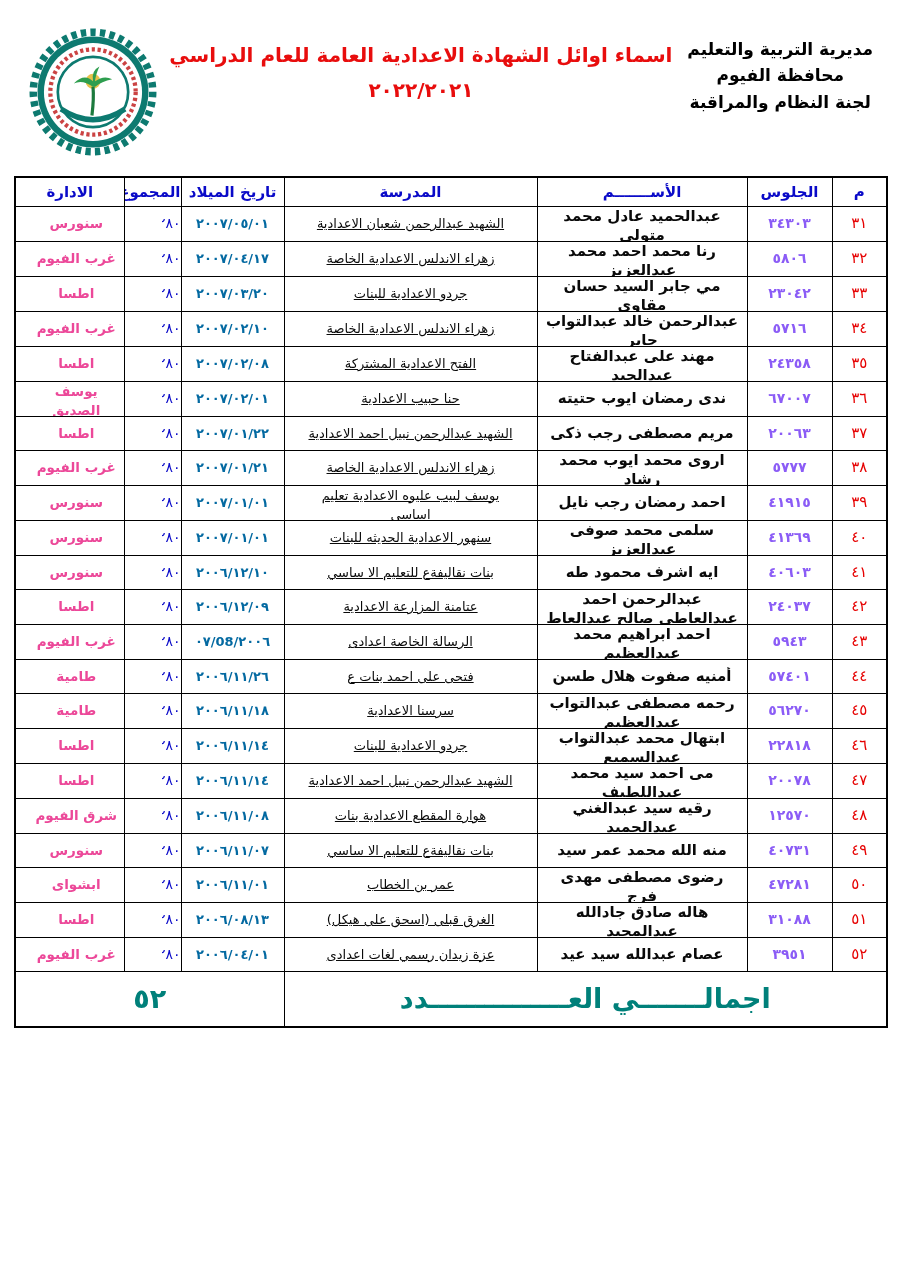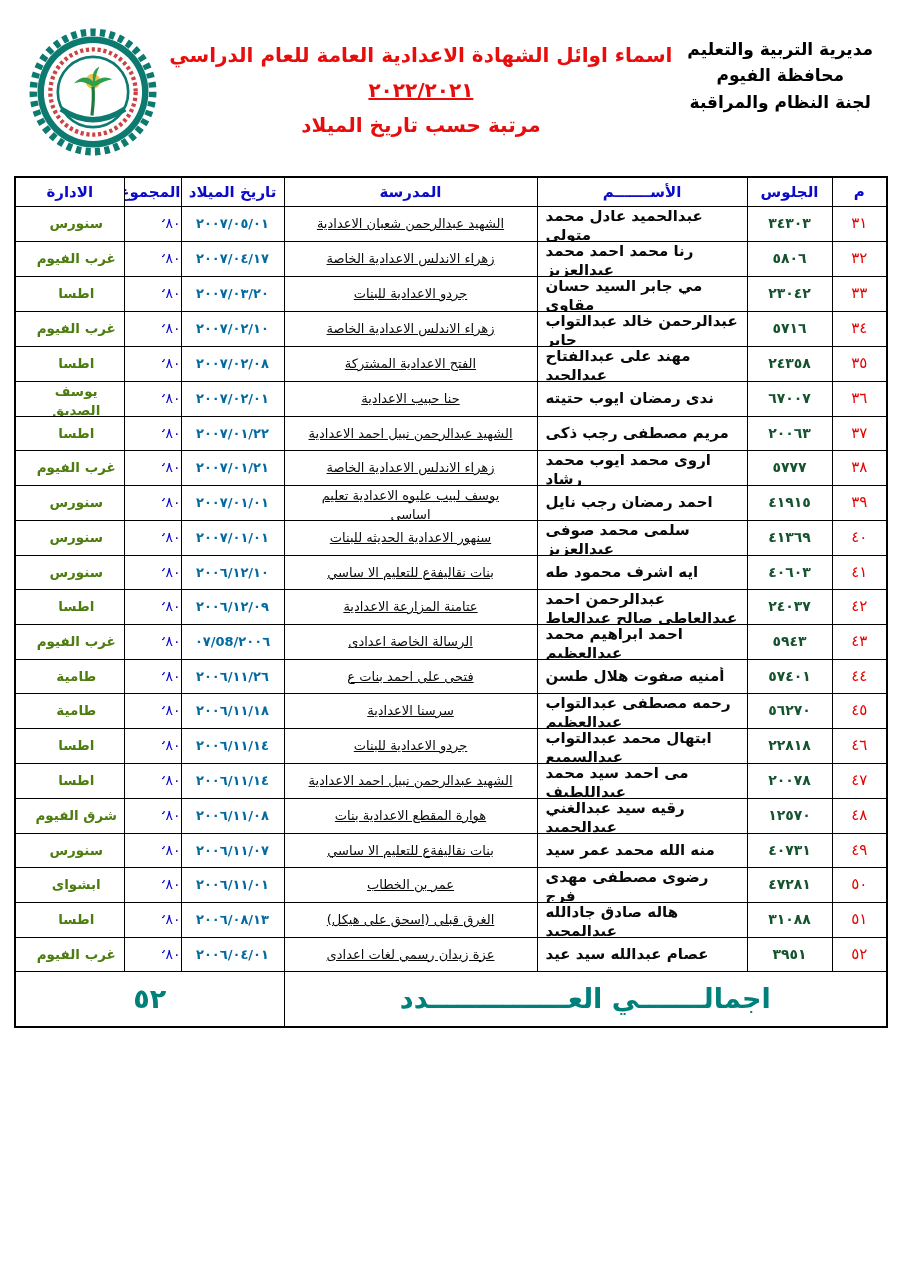--- a/index.html
+++ b/index.html
@@ -35,21 +35,21 @@
   .title-block {
     flex: 1;
     text-align: center;
     color: #e80d0d;
     font-weight: bold;
     font-size: 20px;
     line-height: 1.75;
     padding-top: 24px;
     white-space: nowrap;
   }
-  .title-year { letter-spacing: 2px; text-decoration: underline; }
+  .title-year { letter-spacing: 2px; }
   .logo-wrap {
     width: 160px;
     display: flex;
     justify-content: center;
     padding-top: 14px;
   }
   
   table.results {
     border-collapse: collapse;
     width: 872px;
@@ -76,27 +76,27 @@
     text-align: center;
     line-height: 19px;
   }
   .col-index .cellwrap {
     color: #e60000;
     font-weight: normal;
     font-size: 15px;
     letter-spacing: 2px;
   }
   .col-seat .cellwrap {
-    color: #14532d;
+    color: #8b5cf6;
     font-weight: bold;
     font-size: 14px;
     letter-spacing: 2px;
   }
   .col-name .cellwrap {
-    text-align: left;
+    text-align: center;
     padding: 0 8px;
     font-weight: bold;
     font-size: 15px;
     color: #0a0a0a;
   }
   .col-school .cellwrap {
     text-align: center;
     padding: 0 20px;
     font-size: 13px;
     color: #0a0a0a;
@@ -111,21 +111,21 @@
   .col-total .cellwrap {
     color: #0a0ac8;
     font-weight: normal;
     font-size: 14px;
     letter-spacing: 1px;
     margin-left: 37px;
   }
   .col-administration .cellwrap {
     font-weight: bold;
     font-size: 13.5px;
-    color: #4d7c0f;
+    color: #ec4899;
     margin-left: 13px;
   }
   
   .total-row td { height: 56px; }
   .total-label {
     color: #00807a;
     font-weight: bold;
     font-size: 27px;
     text-align: center;
   }
@@ -146,21 +146,20 @@
 
     <div class="org-block">
       <div>مديرية التربية والتعليم</div>
       <div>محافظة الفيوم</div>
       <div>لجنة النظام والمراقبة</div>
     </div>
 
     <div class="title-block">
       <div>اسماء اوائل الشهادة الاعدادية العامة للعام الدراسي</div>
       <div class="title-year">٢٠٢٢/٢٠٢١</div>
-      <div>مرتبة حسب تاريخ الميلاد</div>
     </div>
 
     <div class="logo-wrap">
       <svg width="128" height="128" viewBox="0 0 120 120" aria-hidden="true">
 
         <circle cx="60" cy="60" r="56" fill="none" stroke="#0d7a70" stroke-width="7" stroke-dasharray="5 4"></circle>
         <circle cx="60" cy="60" r="52" fill="#0d7a70"></circle>
         <circle cx="60" cy="60" r="46" fill="#ffffff"></circle>
 
         <circle cx="60" cy="60" r="40" fill="none" stroke="#c22222" stroke-width="4" stroke-dasharray="3 2.5" opacity="0.85"></circle>

